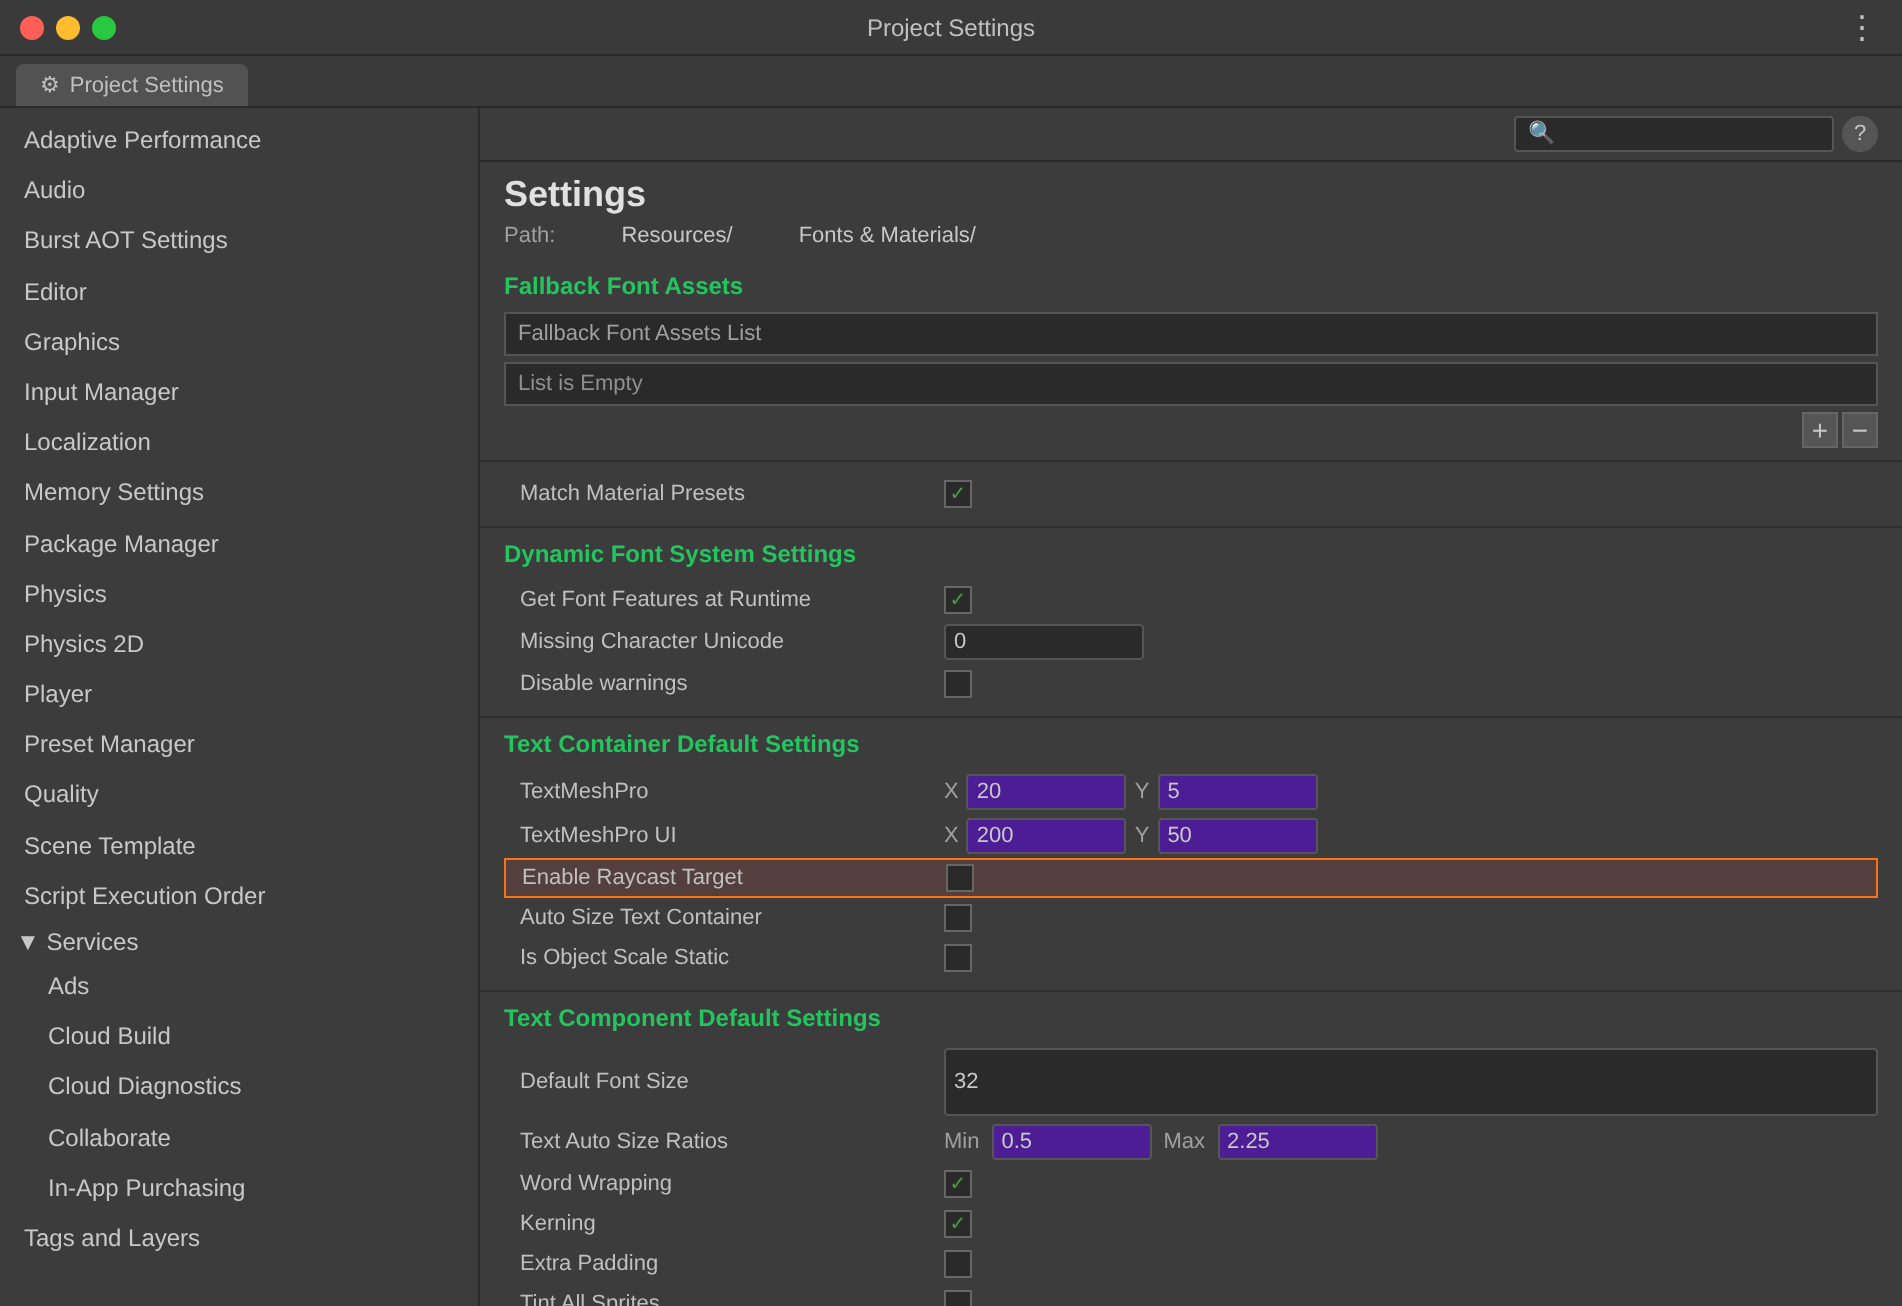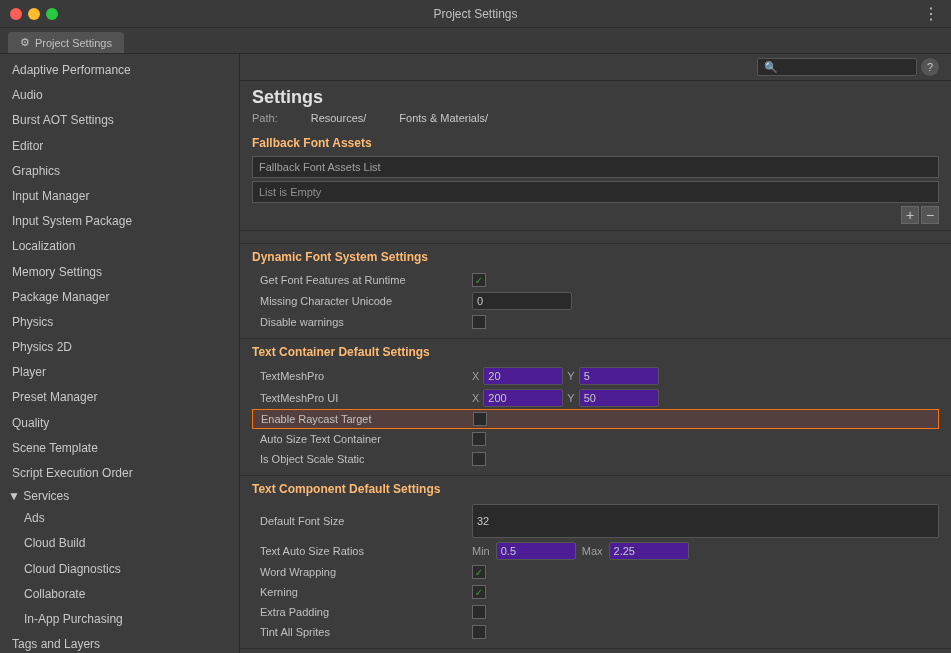--- a/index.html
+++ b/index.html
@@ -158,21 +158,21 @@
     .panel-scroll::-webkit-scrollbar { width: 8px; }
     .panel-scroll::-webkit-scrollbar-track { background: #3c3c3c; }
     .panel-scroll::-webkit-scrollbar-thumb { background: #5a5a5a; border-radius: 3px; }
     .section {
       padding: 6px 12px;
       border-bottom: 1px solid #2e2e2e;
     }
     .section-title {
       font-size: 12px;
       font-weight: bold;
-      color: #fdba74;
+      color: #22c55e;
       margin-bottom: 6px;
     }
     .field-row {
       display: flex;
       align-items: center;
       padding: 2px 0;
       min-height: 20px;
     }
     .field-label {
       color: #c0c0c0;
@@ -329,21 +329,20 @@
   <div class="main-content">
 
     <div class="sidebar">
 
     <div class="sidebar-item">Adaptive Performance</div>
         <div class="sidebar-item">Audio</div>
         <div class="sidebar-item">Burst AOT Settings</div>
         <div class="sidebar-item">Editor</div>
         <div class="sidebar-item">Graphics</div>
         <div class="sidebar-item">Input Manager</div>
-        <div class="sidebar-item">Input System Package</div>
         <div class="sidebar-item">Localization</div>
         <div class="sidebar-item">Memory Settings</div>
         <div class="sidebar-item">Package Manager</div>
         <div class="sidebar-item">Physics</div>
         <div class="sidebar-item">Physics 2D</div>
         <div class="sidebar-item">Player</div>
         <div class="sidebar-item">Preset Manager</div>
         <div class="sidebar-item">Quality</div>
         <div class="sidebar-item">Scene Template</div>
         <div class="sidebar-item">Script Execution Order</div>
@@ -379,20 +378,26 @@
             <div class="section">
               <div class="section-title">Fallback Font Assets</div>
               <div class="list-box">Fallback Font Assets List</div>
               <div class="list-empty">List is Empty</div>
               <div class="add-remove-btns">
                 <button class="icon-btn">+</button>
                 <button class="icon-btn">−</button>
               </div>
             </div>
             <div class="section">
+              <div class="field-row">
+                <div class="field-label">Match Material Presets</div>
+                <div class="field-value">
+                  <div class="checkbox-custom checked"></div>
+                </div>
+              </div>
             </div>
             <div class="section">
               <div class="section-title">Dynamic Font System Settings</div>
               <div class="field-row">
                 <div class="field-label">Get Font Features at Runtime</div>
                 <div class="field-value">
                   <div class="checkbox-custom checked"></div>
                 </div>
               </div>
               <div class="field-row">

